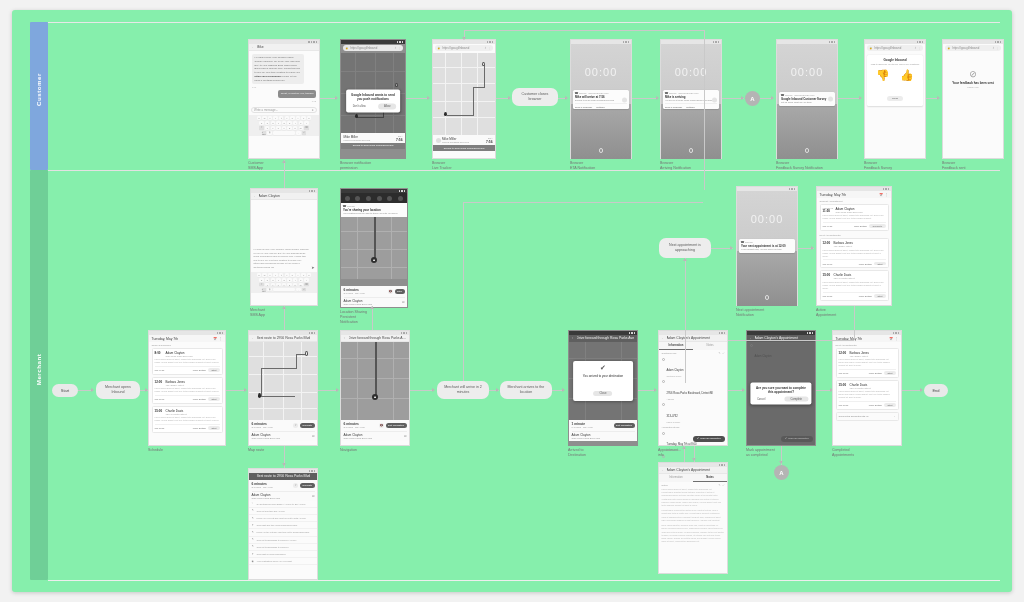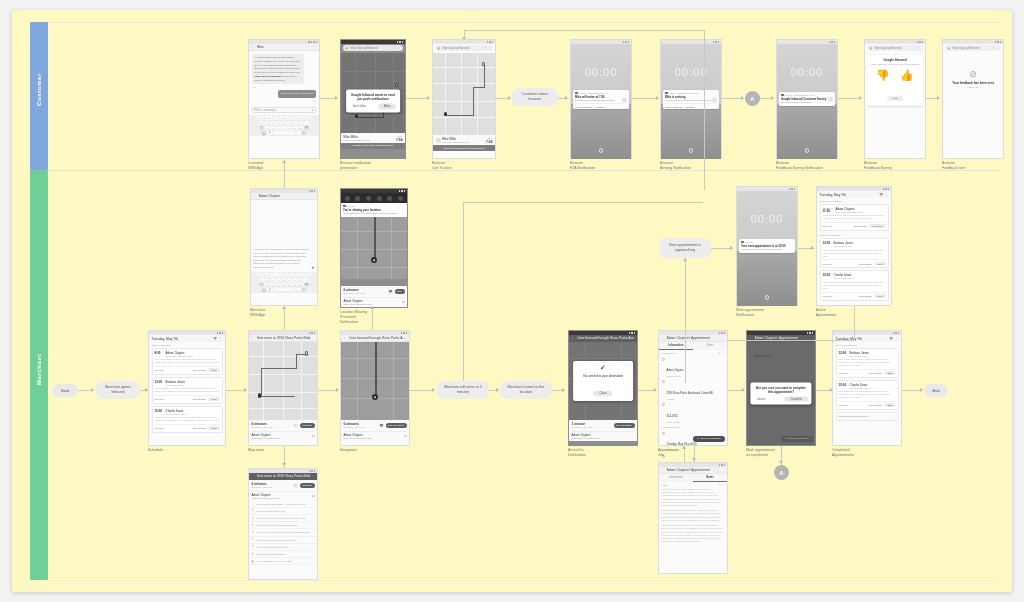--- a/index.html
+++ b/index.html
@@ -1,20 +1,20 @@
 <!DOCTYPE html>
 <html><head>
 <meta charset="utf-8">
 <style>
   * { box-sizing: border-box; margin:0; padding:0; }
   html,body { width:1024px; height:602px; overflow:hidden;
     font-family:"Liberation Sans", sans-serif; background:#f0f0f0; }
   #canvas { position:relative; width:1024px; height:602px; background:#f2f2f2; }
   #board { position:absolute; left:12px; top:10px; width:1000px; height:582px;
-    background:#fef9c3; border-radius:3px; box-shadow:0 1px 4px rgba(0,0,0,.18); overflow:hidden; }
+    background:#86efac; border-radius:3px; box-shadow:0 1px 4px rgba(0,0,0,.18); overflow:hidden; }
 
   
   .lane-bar { position:absolute; left:18px; width:18px; border-radius:1px; }
   .lane-bar.customer { top:12px; height:148px; background:#7fa7dd; }
   .lane-bar.merchant { top:160px; height:410px; background:#6fcf97; }
   .lane-label { position:absolute; color:#fff; font-size:6.2px; letter-spacing:.5px;
     font-weight:bold; transform:rotate(-90deg); transform-origin:center center;
     white-space:nowrap; }
   .lane-sep { position:absolute; left:36px; right:12px; height:1px; background:#e2e2e2; }
   .lane-top { position:absolute; left:36px; right:12px; height:1px; background:#e8e8e8; }

